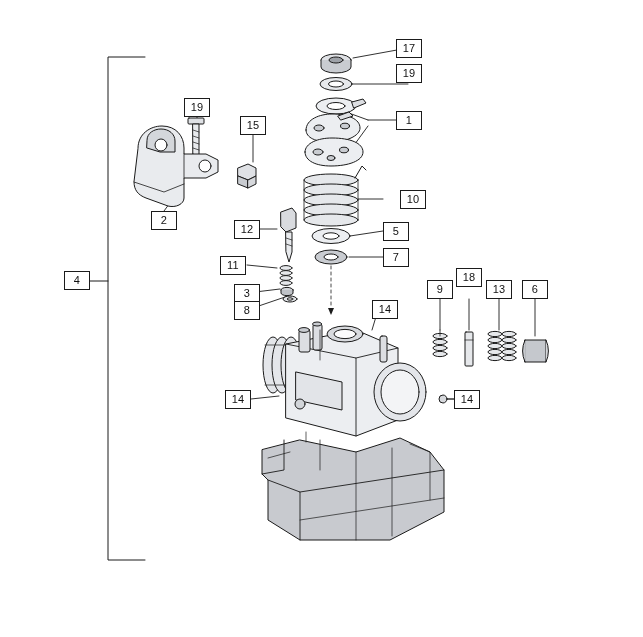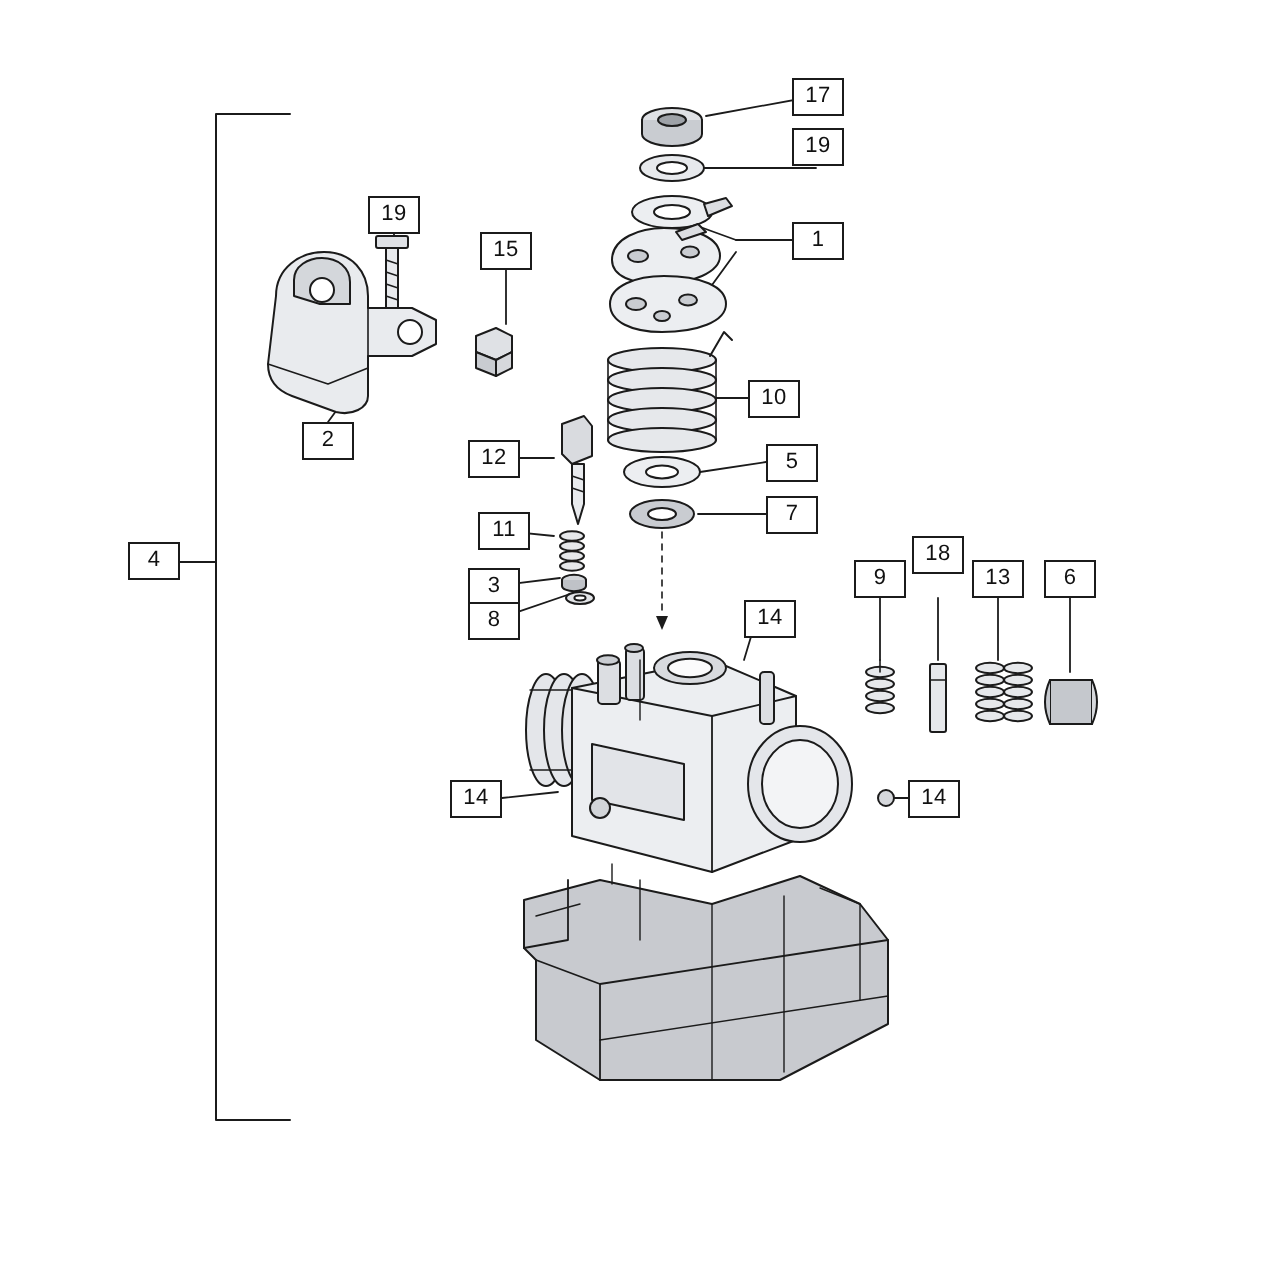--- a/index.html
+++ b/index.html
@@ -298,33 +298,33 @@
     </div>
 <div class="callout" style="left:184px; top:98px;">
       <span>19</span>
     </div>
 <div class="callout" style="left:240px; top:116px;">
       <span>15</span>
     </div>
 <div class="callout" style="left:151px; top:211px;">
       <span>2</span>
     </div>
-<div class="callout" style="left:374px; top:190px;">
+<div class="callout" style="left:400px; top:190px;">
       <span>10</span>
     </div>
 <div class="callout" style="left:234px; top:220px;">
       <span>12</span>
     </div>
 <div class="callout" style="left:383px; top:222px;">
       <span>5</span>
     </div>
 <div class="callout" style="left:383px; top:248px;">
       <span>7</span>
     </div>
-<div class="callout" style="left:239px; top:256px;">
+<div class="callout" style="left:220px; top:256px;">
       <span>11</span>
     </div>
 <div class="callout" style="left:234px; top:284px;">
       <span>3</span>
     </div>
 <div class="callout" style="left:234px; top:301px;">
       <span>8</span>
     </div>
 <div class="callout" style="left:64px; top:271px;">
       <span>4</span>

